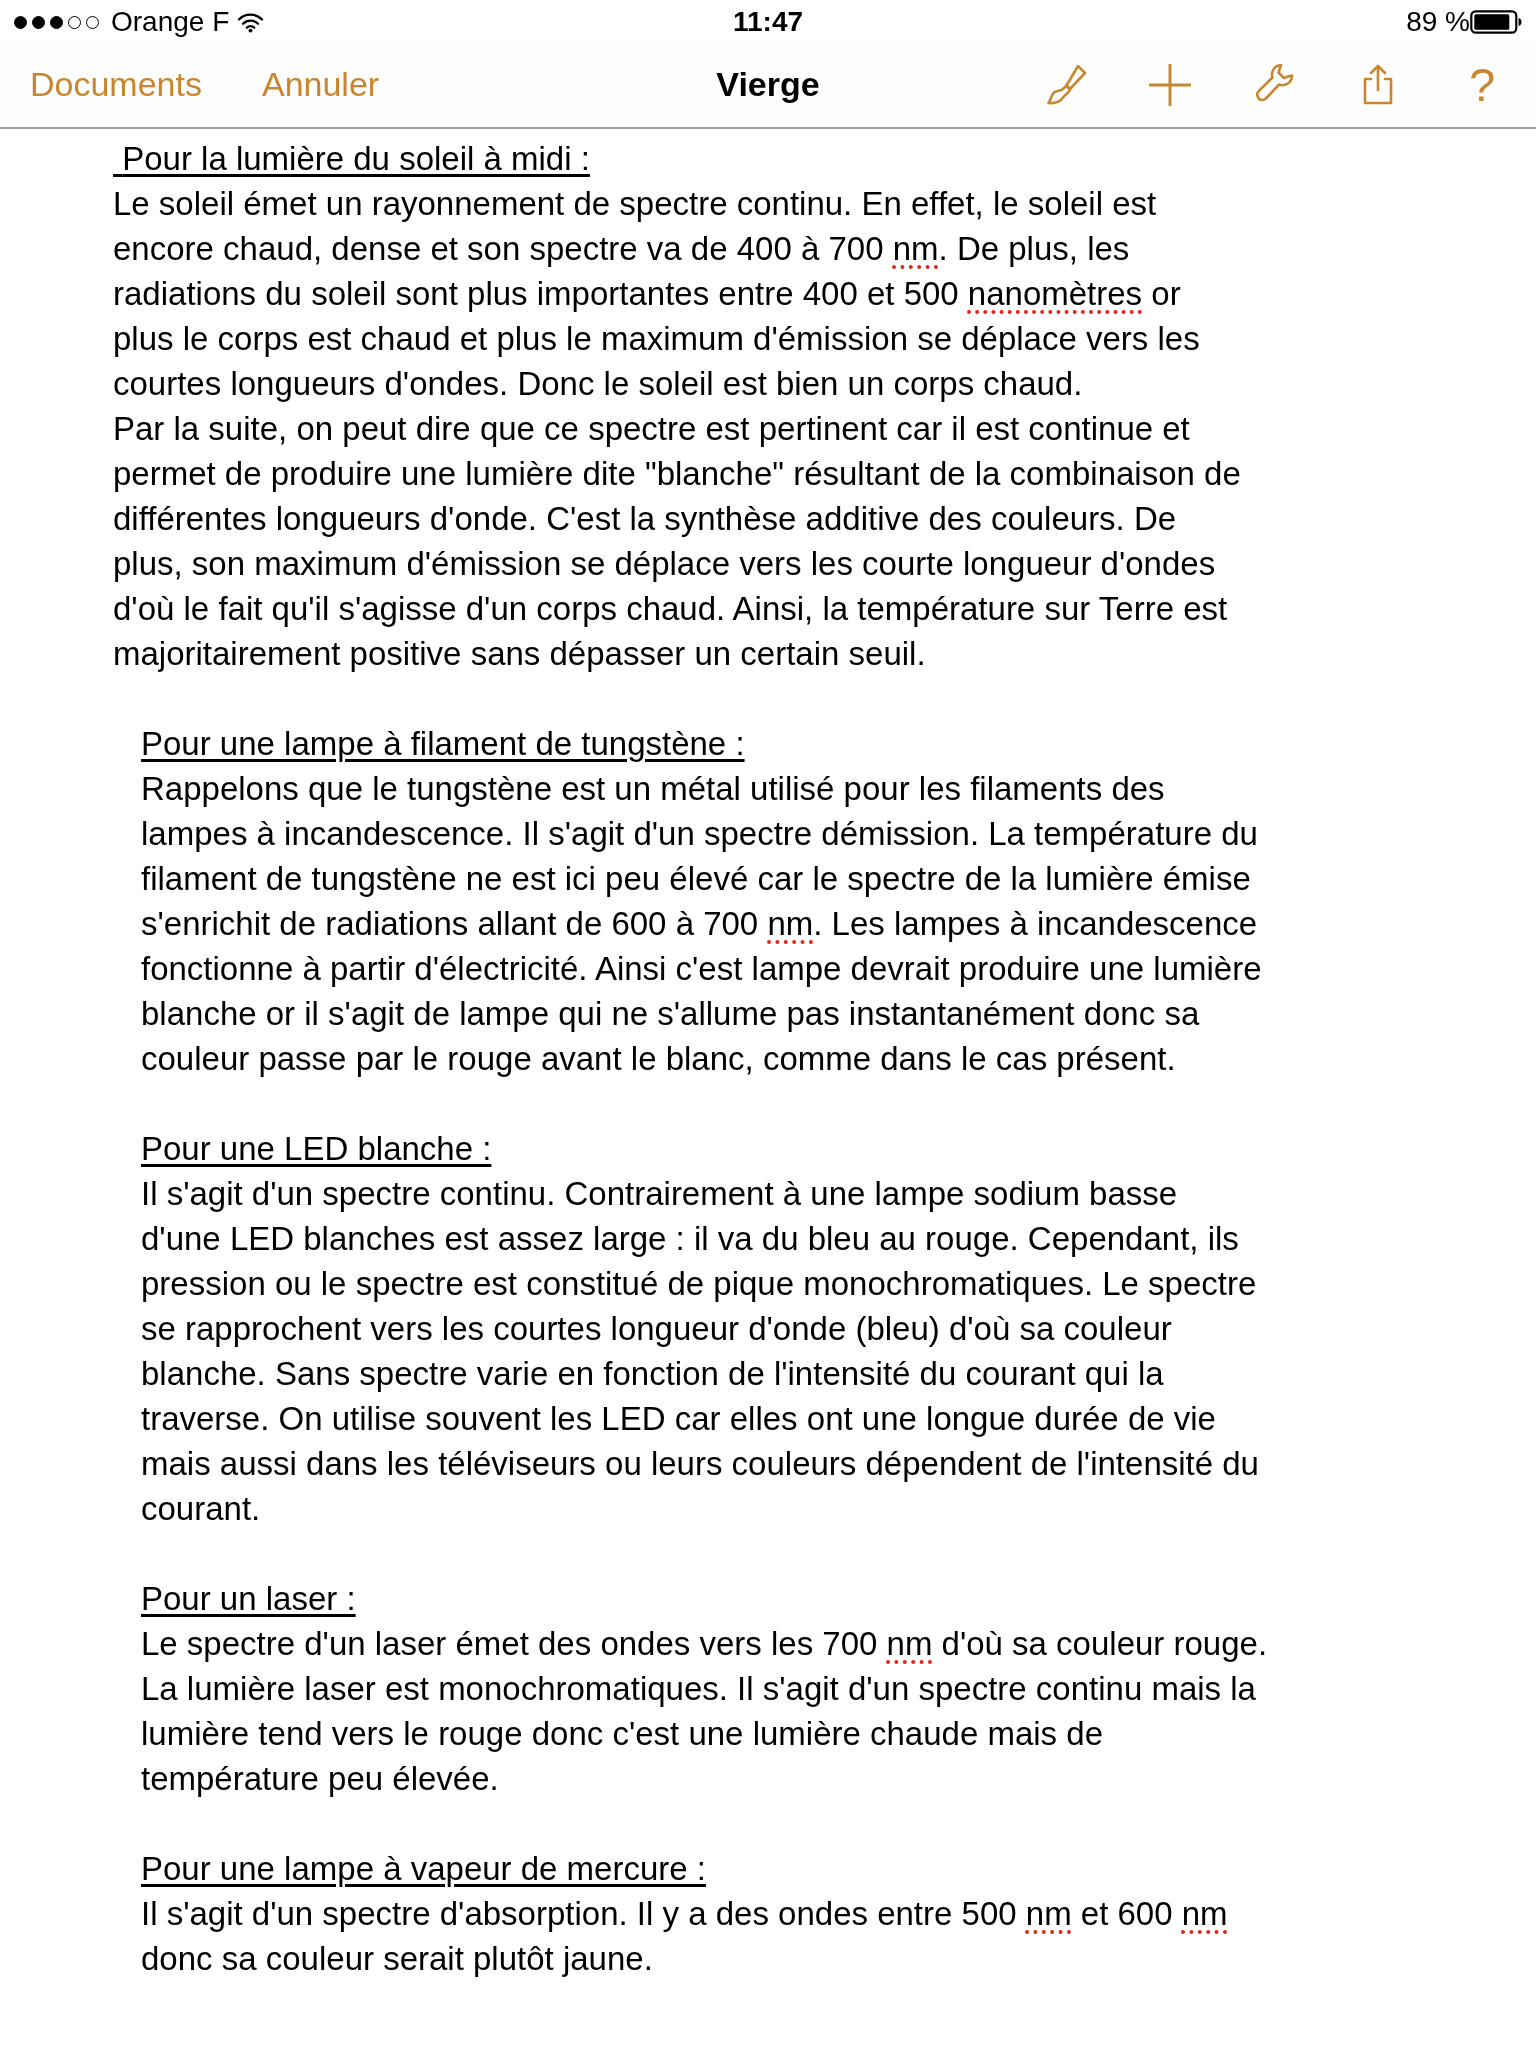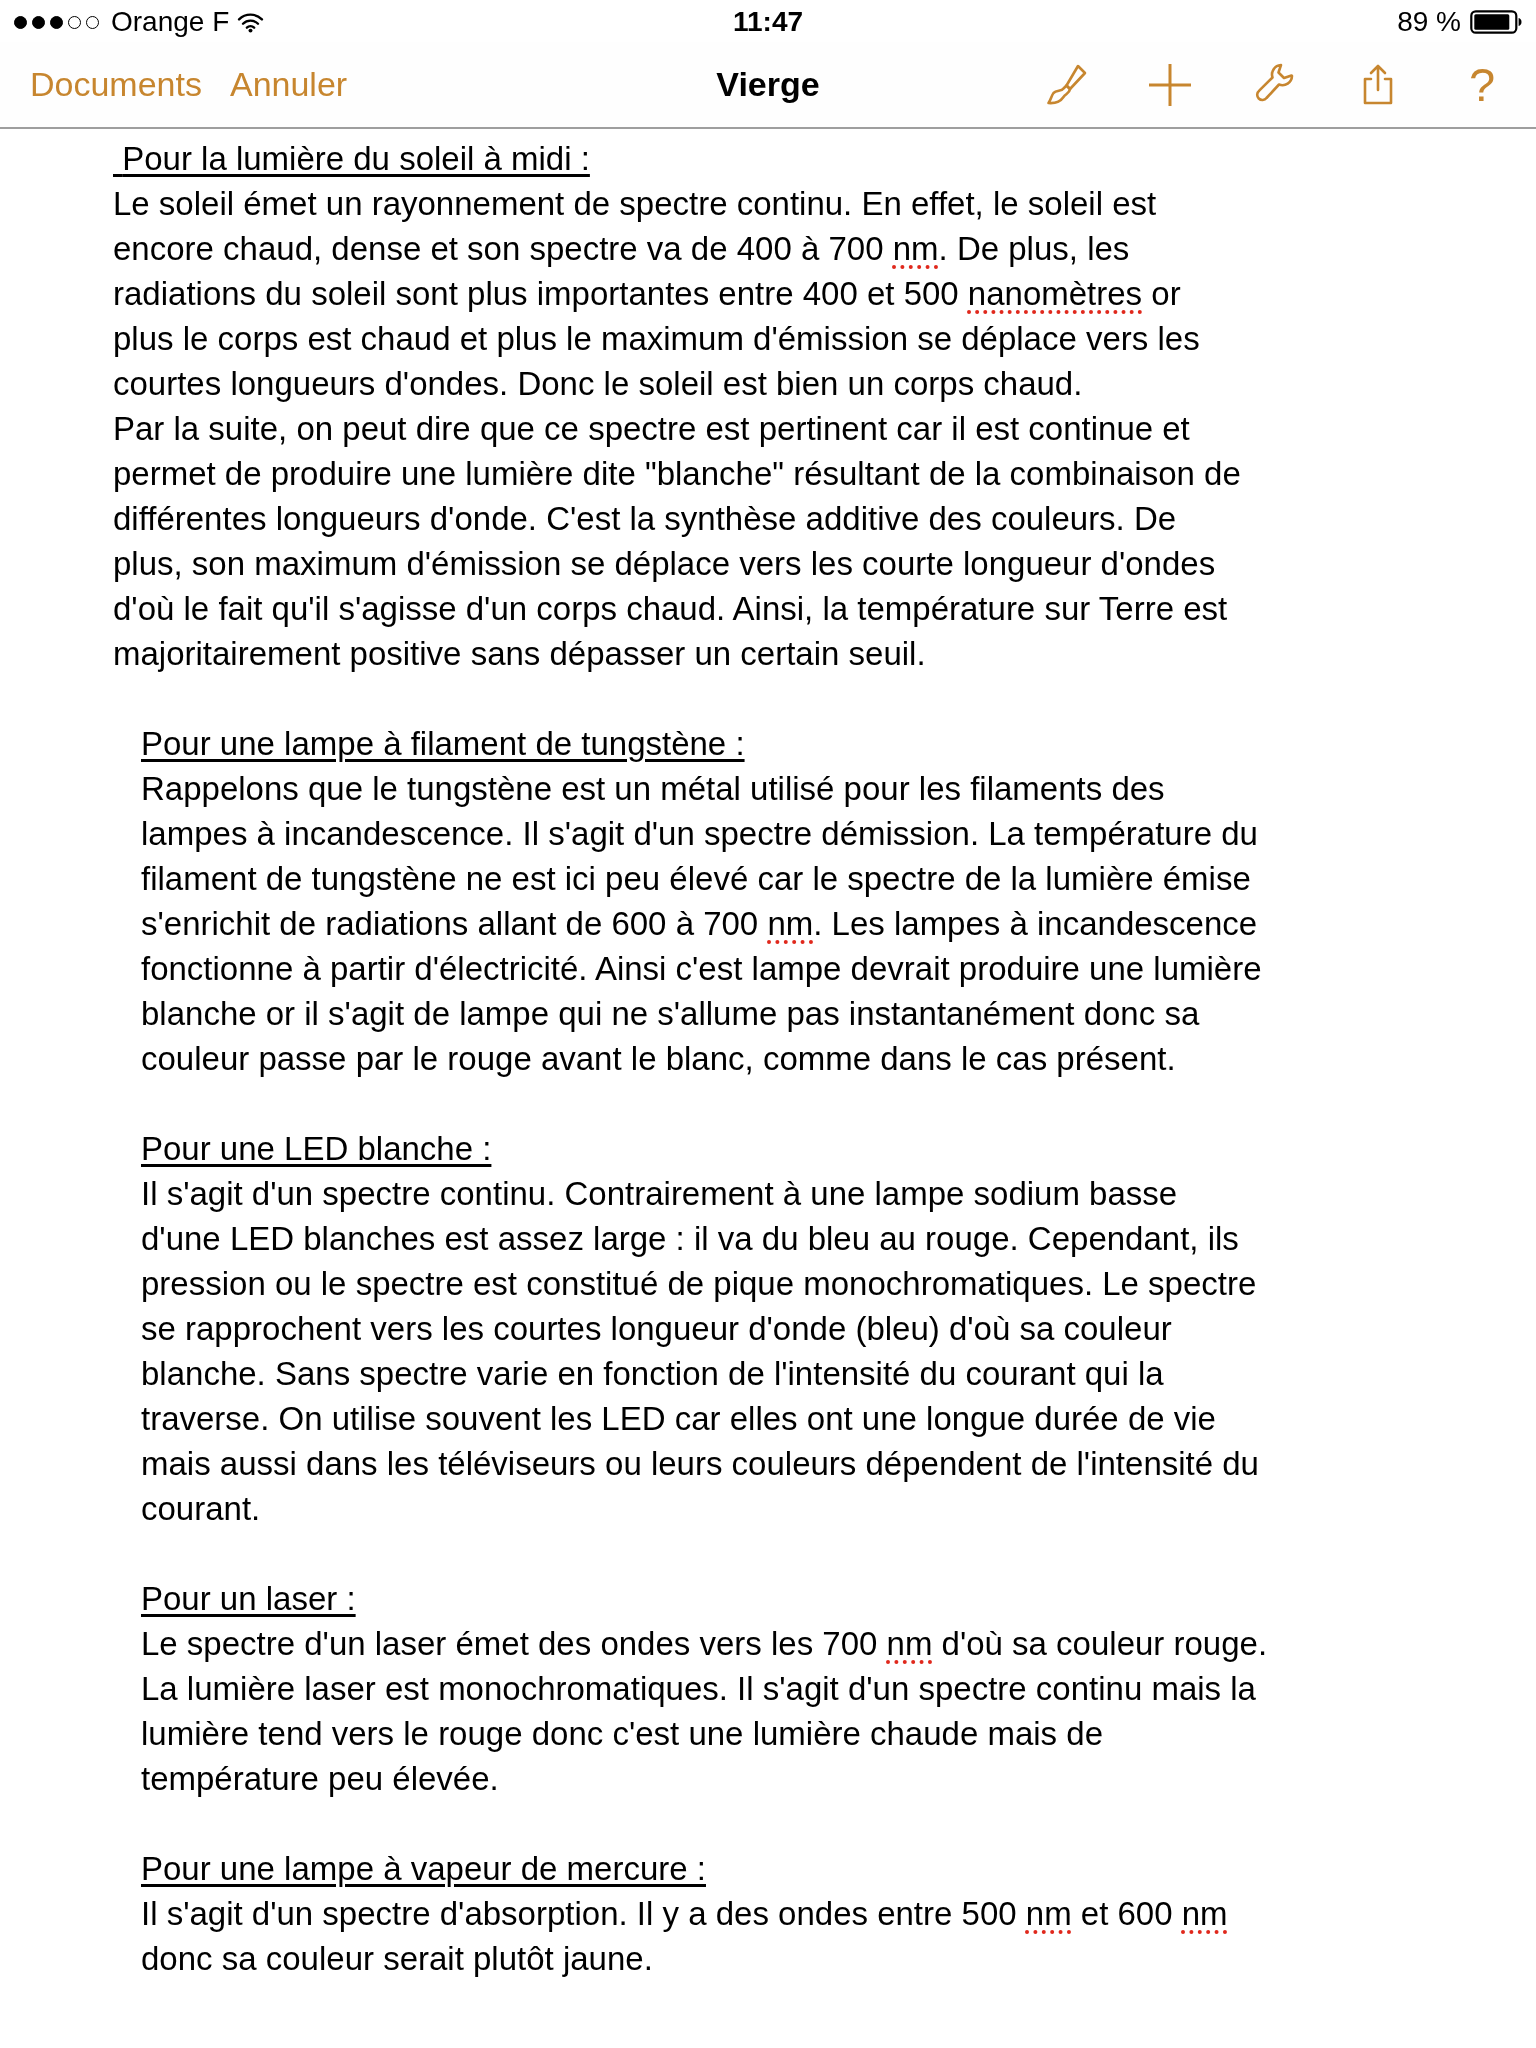--- a/index.html
+++ b/index.html
@@ -11,27 +11,27 @@
   
   .status-bar{
     height:40px;display:flex;align-items:center;
     padding:2px 14px 0 14px;font-size:28px;position:relative;justify-content:center;
   }
   .sb-left{display:flex;align-items:center;gap:8px;}
   .signal-dots{display:flex;align-items:center;gap:5px;margin-right:4px;}
   .dot{width:13px;height:13px;border-radius:50%;border:1.6px solid #000;box-sizing:border-box;display:inline-block;}
   .dot.filled{background:#000;}
   .sb-time{position:absolute;left:0;right:0;text-align:center;font-weight:bold;font-size:28px;}
-  .sb-right{margin-left:auto;display:flex;align-items:center;gap:9px;z-index:1;}
+  .sb-right{margin-left:auto;display:flex;align-items:center;z-index:1;}
   
   .toolbar{
     height:85px;display:flex;align-items:center;position:relative;
     border-bottom:2px solid #9e9e9e;padding:0 30px;background:#fefefe;
   }
-  .tb-left{display:flex;align-items:center;gap:28px;}
+  .tb-left{display:flex;align-items:center;gap:60px;}
   .tb-btn{font-size:34px;color:var(--accent);cursor:default;background:none;border:none;padding:0;font-family:inherit;}
   .tb-title{position:absolute;left:0;right:0;text-align:center;font-size:34px;font-weight:bold;pointer-events:none;}
   .tb-right{margin-left:auto;display:flex;align-items:center;gap:56px;z-index:1;}
   .tb-icon{display:flex;align-items:center;justify-content:center;width:48px;height:48px;background:none;border:none;padding:0;}
   .help-glyph{font-size:47px;color:var(--accent);font-weight:400;line-height:1;}
   
   .doc{
     padding:7px 40px 0 113px;
     font-size:33px;line-height:45px;
   }

